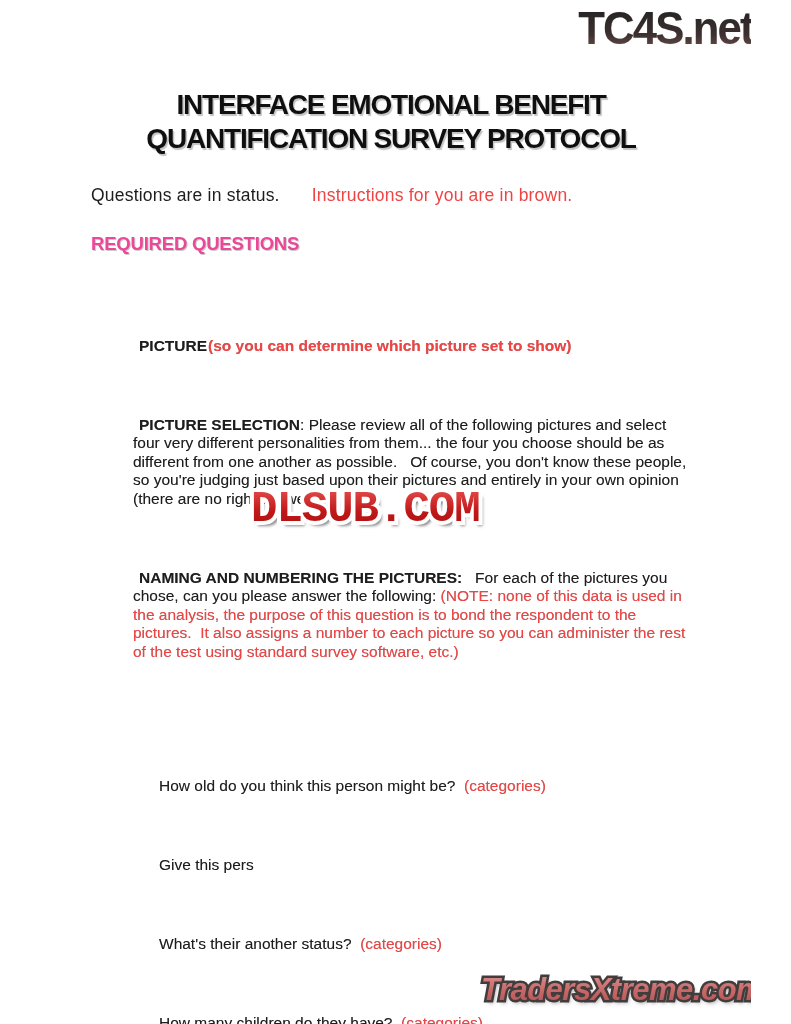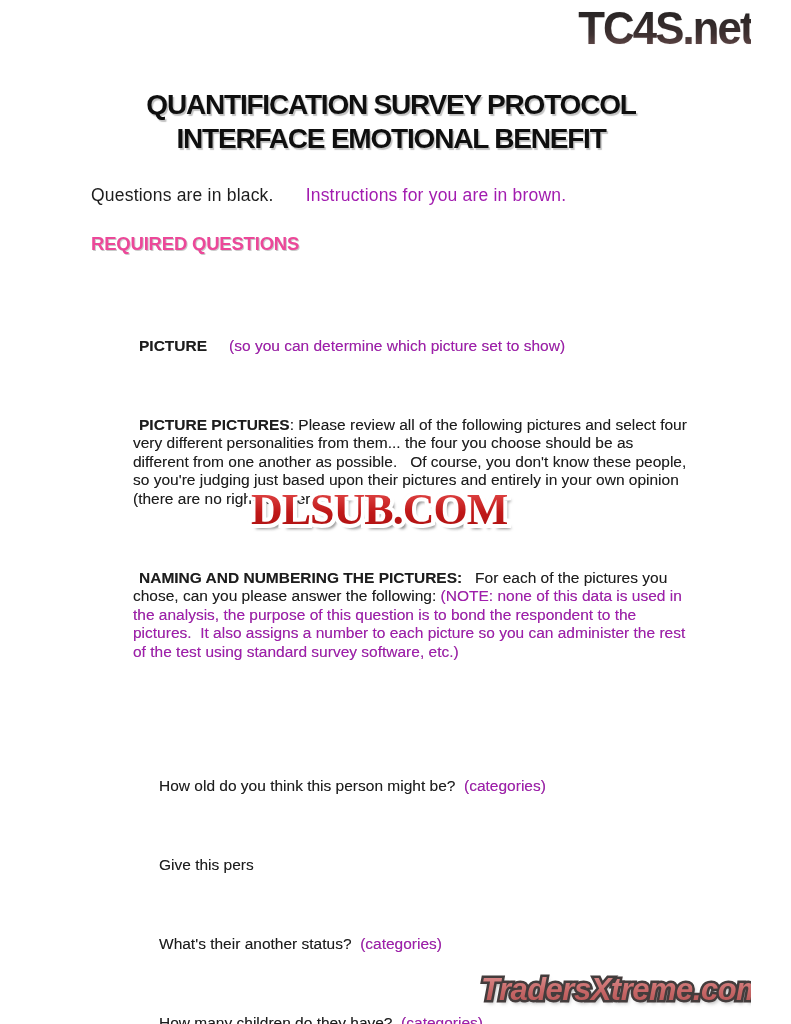--- a/index.html
+++ b/index.html
@@ -26,66 +26,66 @@
   
   .req{position:absolute;top:233px;left:91px;margin:0;font-size:18.5px;font-weight:bold;
        letter-spacing:-.2px;color:#ec4899;text-shadow:1px 1px 0 rgba(120,120,120,.4);}
 
   
   .content{position:absolute;top:281px;left:133px;width:556px;font-size:15.5px;
            line-height:18.5px;white-space:pre-wrap;text-shadow:0 0 .5px rgba(30,30,30,.4);}
   .para{margin:0 0 5px;text-indent:6px;}
   .subs{margin-left:26px;width:528px;}
   .sub{margin:0 0 5px;text-indent:0;}
-  .brown{color:#a21caf;}
-  .sp{margin-left:22px;}
+  .brown{color:#ef4444;}
+  .sp{margin-left:1px;font-weight:bold;}
 
   
   .stacked{position:absolute;white-space:nowrap;}
   .stacked .under,.stacked .over{display:block;}
   .stacked .under{position:absolute;left:0;top:0;}
   .stacked .over{position:relative;}
 
-  .wm-dlsub{top:484px;left:251px;z-index:6;font-family:Liberation Serif, serif;
+  .wm-dlsub{top:484px;left:251px;z-index:6;font-family:Liberation Mono, monospace;
             font-weight:bold;font-size:44px;letter-spacing:-1px;}
   .wm-dlsub .under{-webkit-text-stroke:8px #ffffff;color:#fff;
             text-shadow:4px 5px 3px rgba(110,110,110,.8),-2px -2px 2px rgba(160,160,160,.35);}
   .wm-dlsub .over{background:linear-gradient(180deg,#e04545 15%,#c01818 55%,#a80f0f 100%);
             -webkit-background-clip:text;background-clip:text;color:transparent;}
 
   .wm-traders{top:972px;left:481px;z-index:6;font-size:31px;font-weight:bold;letter-spacing:-.5px;font-style:italic;}
   .wm-traders .under{-webkit-text-stroke:5px #433c3c;color:#433c3c;
             text-shadow:2px 3px 4px rgba(70,70,70,.55);}
   .wm-traders .over{background:linear-gradient(180deg,#d98a8a 10%,#c66666 55%,#b05252 100%);
             -webkit-background-clip:text;background-clip:text;color:transparent;}
 </style>
 </head>
 <body>
 
 <div class="page">
 
   <div class="wm-tc4s">TC4S.net</div>
 
   <h1 class="title">
+    <span class="t-line">INTERFACE EMOTIONAL BENEFIT</span>
     <span class="t-line">QUANTIFICATION SURVEY PROTOCOL</span>
-    <span class="t-line">INTERFACE EMOTIONAL BENEFIT</span>
   </h1>
 
   <p class="legend">
-    <span>Questions are in black.</span>
+    <span>Questions are in status.</span>
     <span class="brown gap">Instructions for you are in brown.</span>
   </p>
 
   <h2 class="req">REQUIRED QUESTIONS</h2>
 
   <div class="content">
 
     <p class="para"><b>PICTURE</b><span class="brown sp">(so you can determine which picture set to show)</span></p>
 
-    <p class="para"><b>PICTURE PICTURES</b><span>: Please review all of the following pictures and select four very different personalities from them... the four you choose should be as different from one another as possible.   Of course, you don't know these people, so you're judging just based upon their pictures and entirely in your own opinion (there are no right answers)</span></p>
+    <p class="para"><b>PICTURE SELECTION</b><span>: Please review all of the following pictures and select four very different personalities from them... the four you choose should be as different from one another as possible.   Of course, you don't know these people, so you're judging just based upon their pictures and entirely in your own opinion (there are no right answers)</span></p>
 
     <p class="para"><b>NAMING AND NUMBERING THE PICTURES:</b><span>   For each of the pictures you chose, can you please answer the following: </span><span class="brown">(NOTE: none of this data is used in the analysis, the purpose of this question is to bond the respondent to the pictures.  It also assigns a number to each picture so you can administer the rest of the test using standard survey software, etc.)</span></p>
 
     <div class="subs">
 
       <p class="sub"><span>How old do you think this person might be?  </span><span class="brown">(categories)</span></p>
 
       <p class="sub"><span>Give this pers</span></p>
 
       <p class="sub"><span>What's their another status?  </span><span class="brown">(categories)</span></p>

